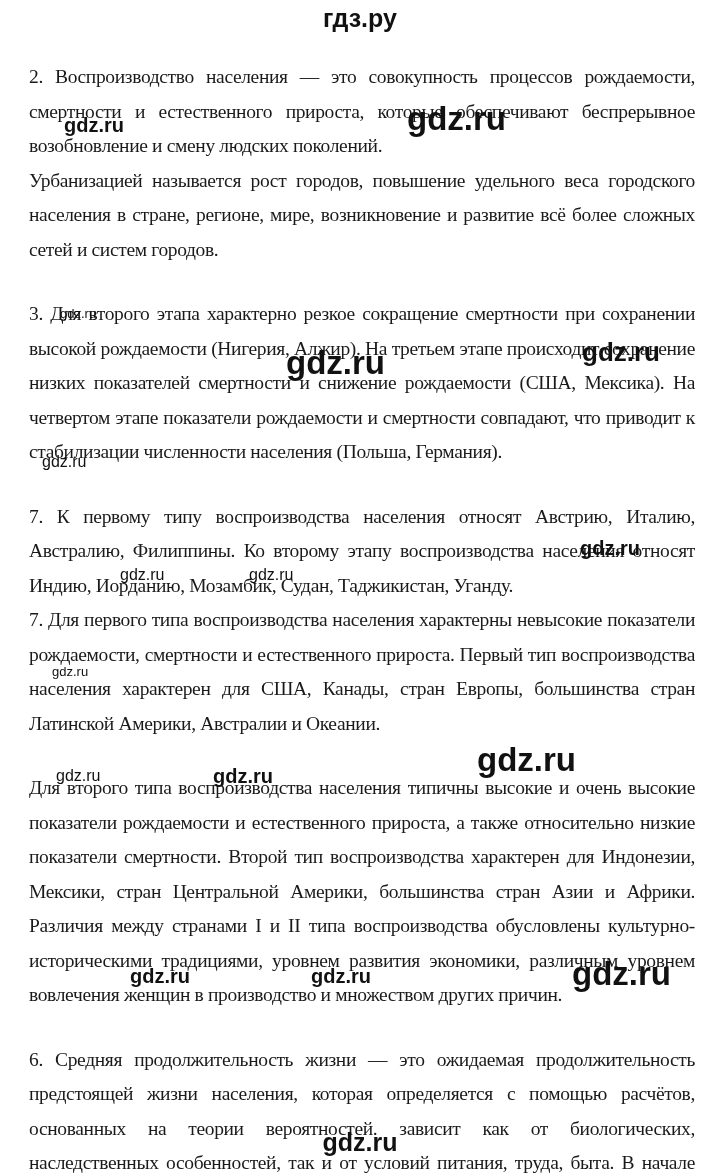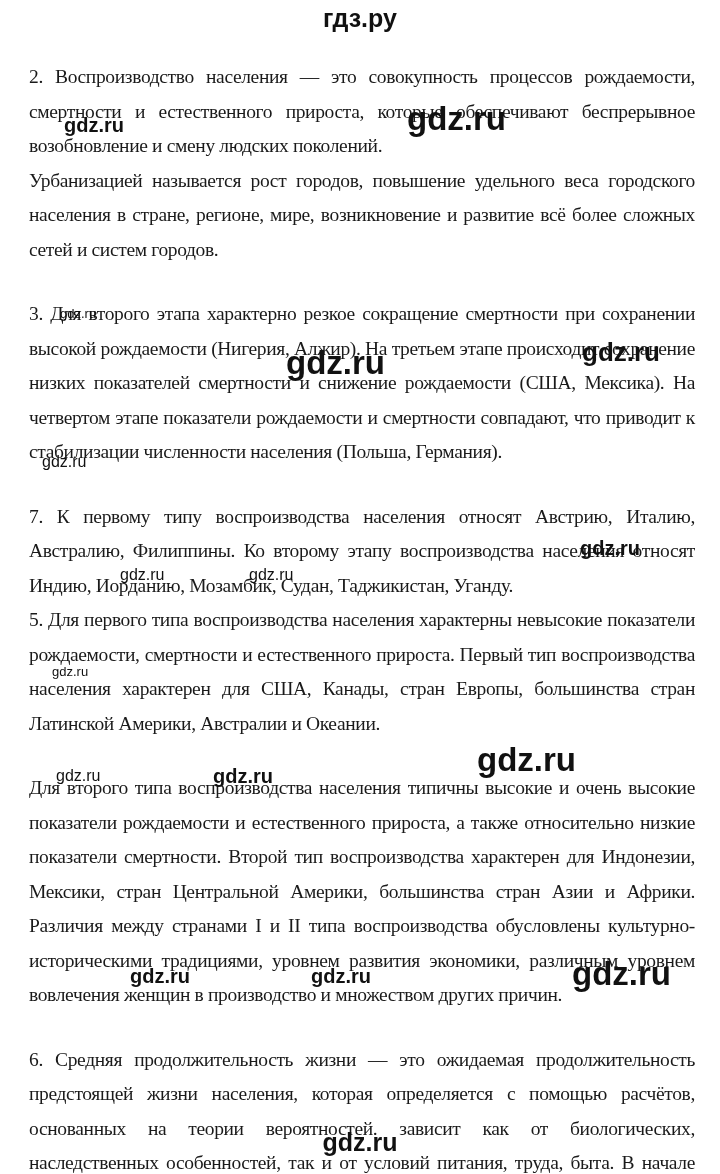--- a/index.html
+++ b/index.html
@@ -32,21 +32,21 @@
 </head>
 <body>
 
 <div class="header">гдз.ру</div>
 
 <div class="content">
   <p class="para">2. Воспроизводство населения — это совокупность процессов рождаемости, смертности и естественного прироста, которые обеспечивают беспрерывное возобновление и смену людских поколений.</p>
   <p class="para gap-s">Урбанизацией называется рост городов, повышение удельного веса городского населения в стране, регионе, мире, возникновение и развитие всё более сложных сетей и систем городов.</p>
   <p class="para gap-m">3. Для второго этапа характерно резкое сокращение смертности при сохранении высокой рождаемости (Нигерия, Алжир). На третьем этапе происходит сохранение низких показателей смертности и снижение рождаемости (США, Мексика). На четвертом этапе показатели рождаемости и смертности совпадают, что приводит к стабилизации численности населения (Польша, Германия).</p>
   <p class="para gap-m">7. К первому типу воспроизводства населения относят Австрию, Италию, Австралию, Филиппины. Ко второму этапу воспроизводства населения относят Индию, Иорданию, Мозамбик, Судан, Таджикистан, Уганду.</p>
-  <p class="para gap-s">5. Для первого типа воспроизводства населения характерны невысокие показатели рождаемости, смертности и естественного прироста. Первый тип воспроизводства населения характерен для США, Канады, стран Европы, большинства стран Латинской Америки, Австралии и Океании.</p>
+  <p class="para gap-s">7. Для первого типа воспроизводства населения характерны невысокие показатели рождаемости, смертности и естественного прироста. Первый тип воспроизводства населения характерен для США, Канады, стран Европы, большинства стран Латинской Америки, Австралии и Океании.</p>
   <p class="para gap-m">Для второго типа воспроизводства населения типичны высокие и очень высокие показатели рождаемости и естественного прироста, а также относительно низкие показатели смертности. Второй тип воспроизводства характерен для Индонезии, Мексики, стран Центральной Америки, большинства стран Азии и Африки. Различия между странами I и II типа воспроизводства обусловлены культурно-историческими традициями, уровнем развития экономики, различным уровнем вовлечения женщин в производство и множеством других причин.</p>
   <p class="para gap-m">6. Средняя продолжительность жизни — это ожидаемая продолжительность предстоящей жизни населения, которая определяется с помощью расчётов, основанных на теории вероятностей. зависит как от биологических, наследственных особенностей, так и от условий питания, труда, быта. В начале XXI в. данный показатель составляет в среднем для всего мира 69 лет (67 лет для мужчин и 72 года для женщин). Соответствующие показатели для экономически развитых стран составляют 75 и 81, для развивающихся - 66 и 69, в том числе для наименее развитых стран -55 и 58 лет.</p>
 
 </div>
 
 <div class="wm mid" style="left:64px;top:114px;">gdz.ru</div>
 <div class="wm big" style="left:407px;top:100px;">gdz.ru</div>
 <div class="wm small" style="left:60px;top:306px;">gdz.ru</div>
 <div class="wm big" style="left:286px;top:344px;">gdz.ru</div>
 <div class="wm mid" style="left:582px;top:337px;font-size:26px;">gdz.ru</div>

